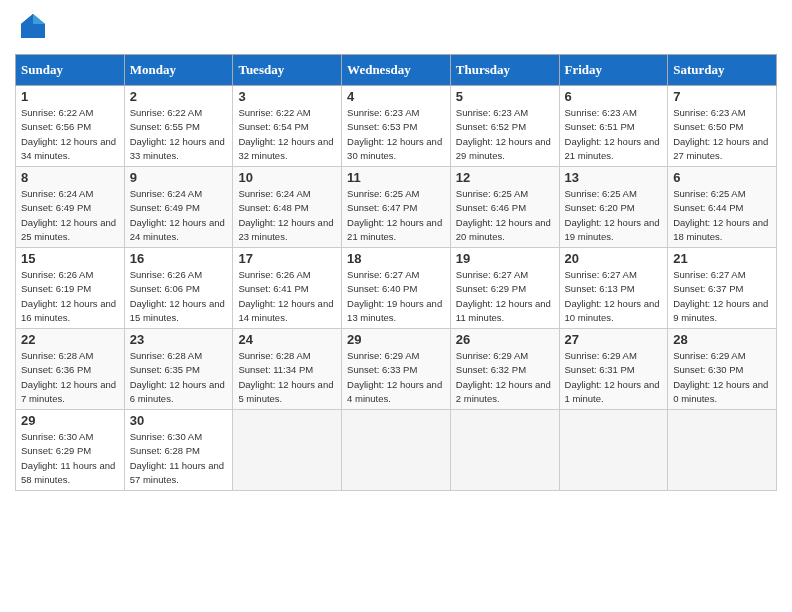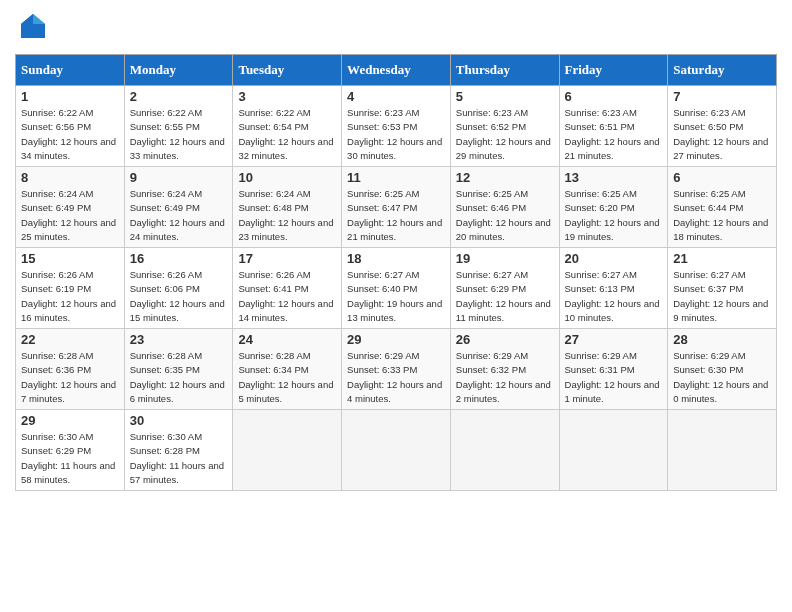--- a/index.html
+++ b/index.html
@@ -320,21 +320,21 @@
         <div class="day-info">
           <span>Sunrise: 6:28 AM</span><br>
           <span>Sunset: 6:35 PM</span><br>
           <span>Daylight: 12 hours and 6 minutes.</span>
         </div>
       </td>
           <td>
         <span class="day-num">24</span>
         <div class="day-info">
           <span>Sunrise: 6:28 AM</span><br>
-          <span>Sunset: 6:34 PM</span><br>
+          <span>Sunset: 11:34 PM</span><br>
           <span>Daylight: 12 hours and 5 minutes.</span>
         </div>
       </td>
           <td>
         <span class="day-num">29</span>
         <div class="day-info">
           <span>Sunrise: 6:29 AM</span><br>
           <span>Sunset: 6:33 PM</span><br>
           <span>Daylight: 12 hours and 4 minutes.</span>
         </div>

